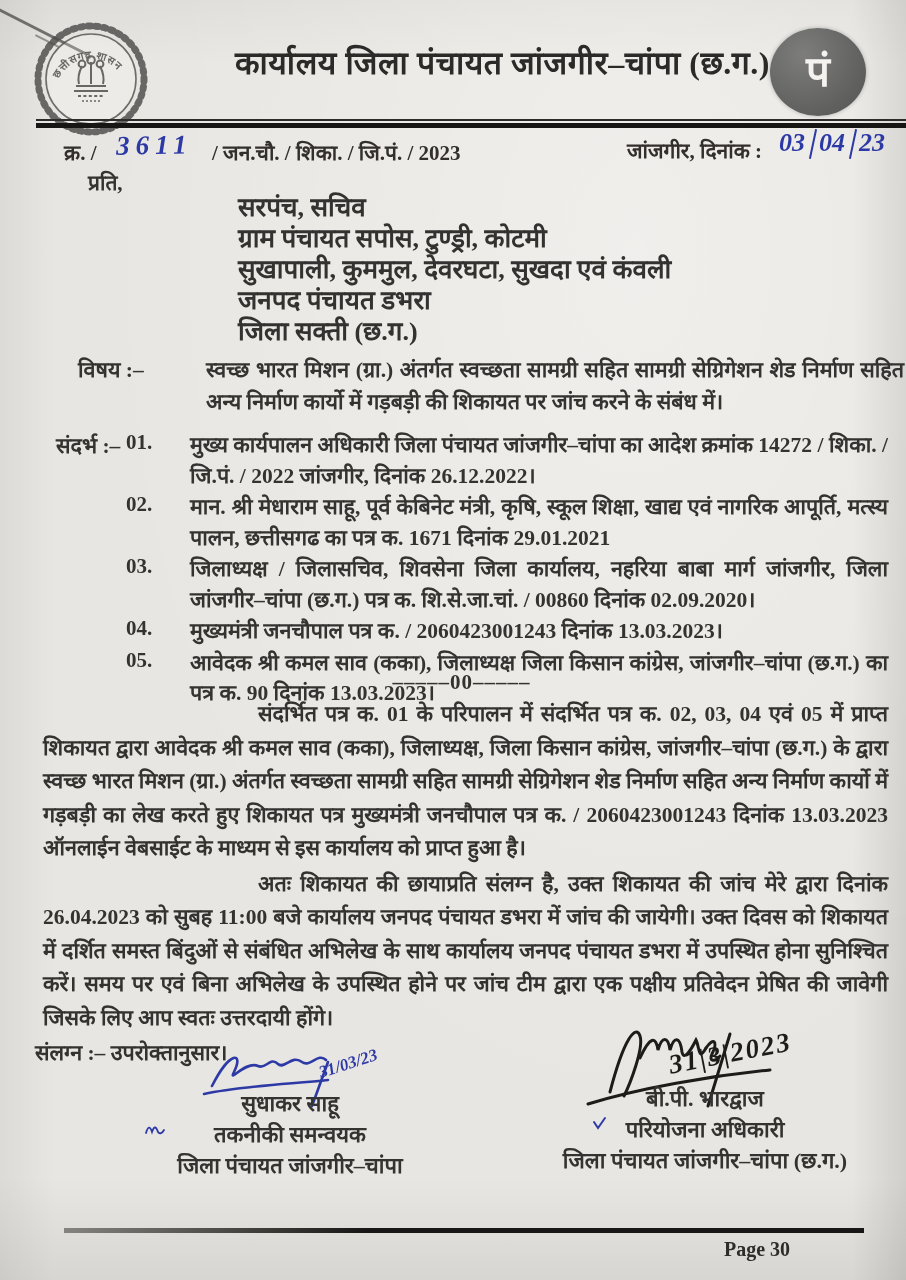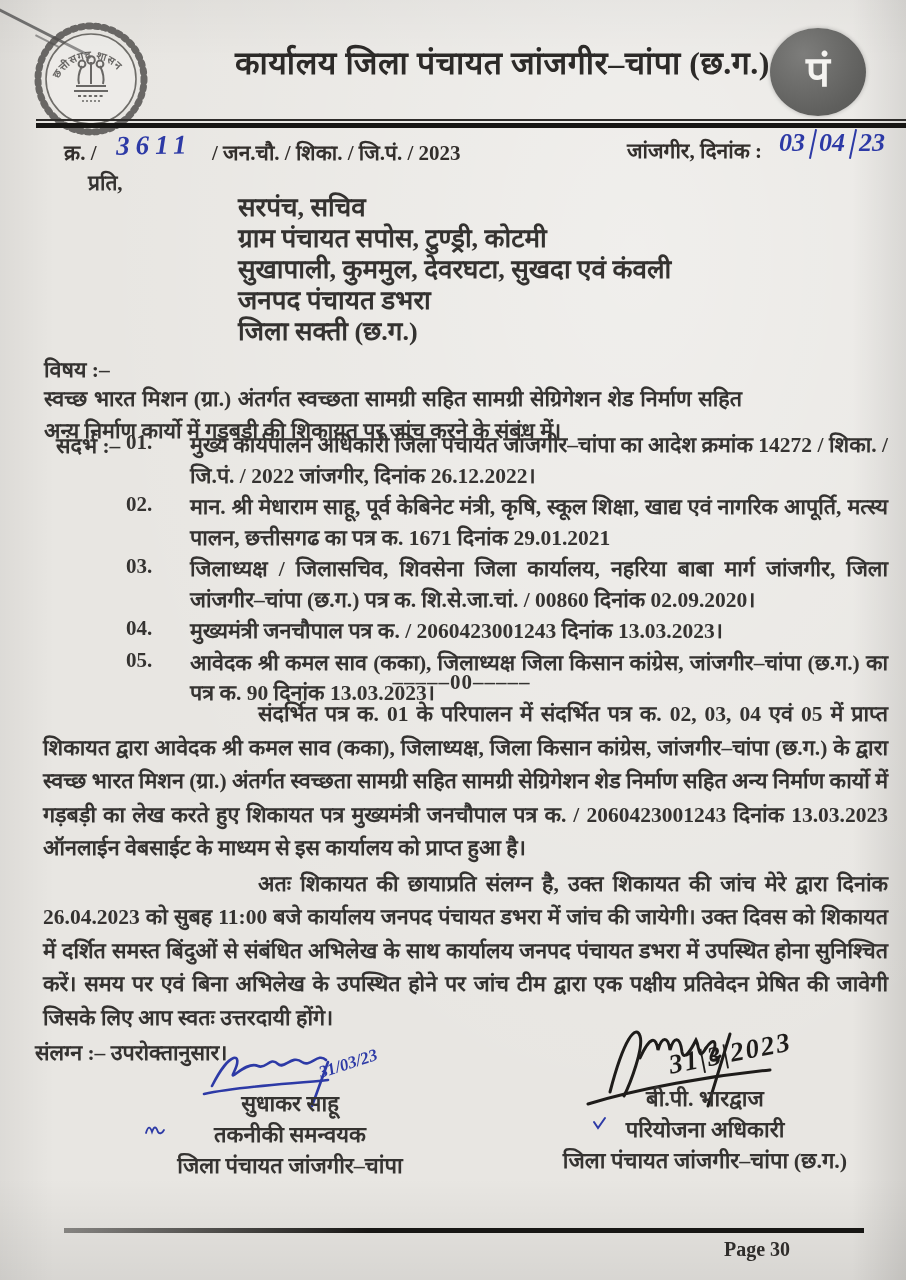--- a/index.html
+++ b/index.html
@@ -53,21 +53,21 @@
   .hand-date .bar { display:inline-block; width:2px; height:30px; background:#2d3aa6;
     transform:rotate(12deg); margin:0 5px -8px 7px; }
 
   .salutation { position:absolute; left:88px; top:168px; font-size:21px; font-weight:600; }
 
   
   .addressees { position:absolute; left:190px; top:192px; width:560px;
     font-size:26px; font-weight:600; line-height:31px; color:#343230;margin-left:48px; }
 
   
-  .subject { position:absolute; left:44px; top:354px; width:826px; display:flex;flex-direction:column; }
+  .subject { position:absolute; left:78px; top:354px; width:826px; display:flex; }
   .subject-label { width:128px; flex-shrink:0; font-size:21.5px; font-weight:600; }
   .subject-text { width:698px; font-size:21.5px; font-weight:600; line-height:32px;
     text-align:justify; }
 
   .refs-label { position:absolute; left:56px; top:430px; font-size:21.5px; font-weight:600; }
   .refs { position:absolute; left:126px; top:430px; width:762px; }
   .ref-item { display:flex; margin-bottom:1px; }
   .ref-item .num { width:64px; flex-shrink:0; font-size:21px; font-weight:600; }
   .ref-item .txt { flex:1; font-size:21.5px; font-weight:600; line-height:30.5px;
     text-align:justify; }

